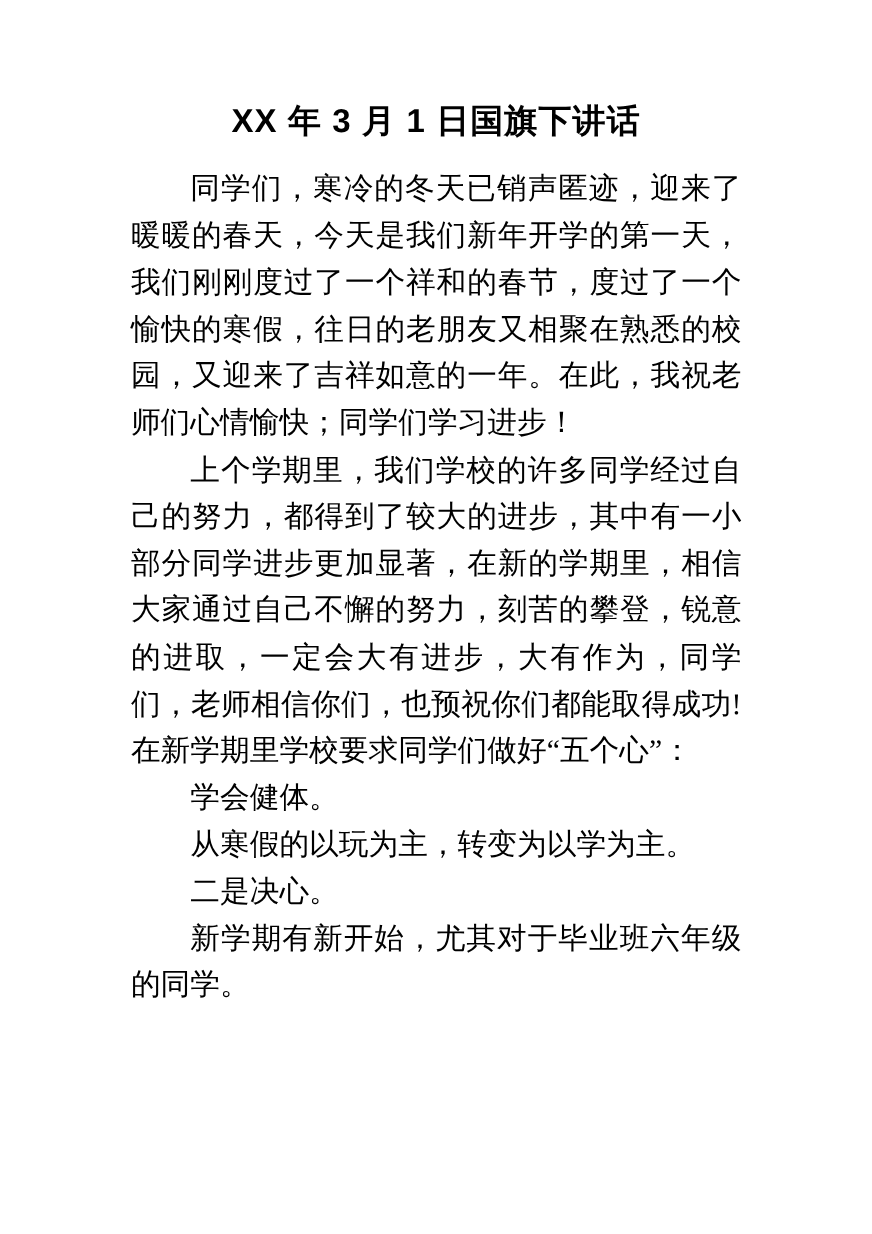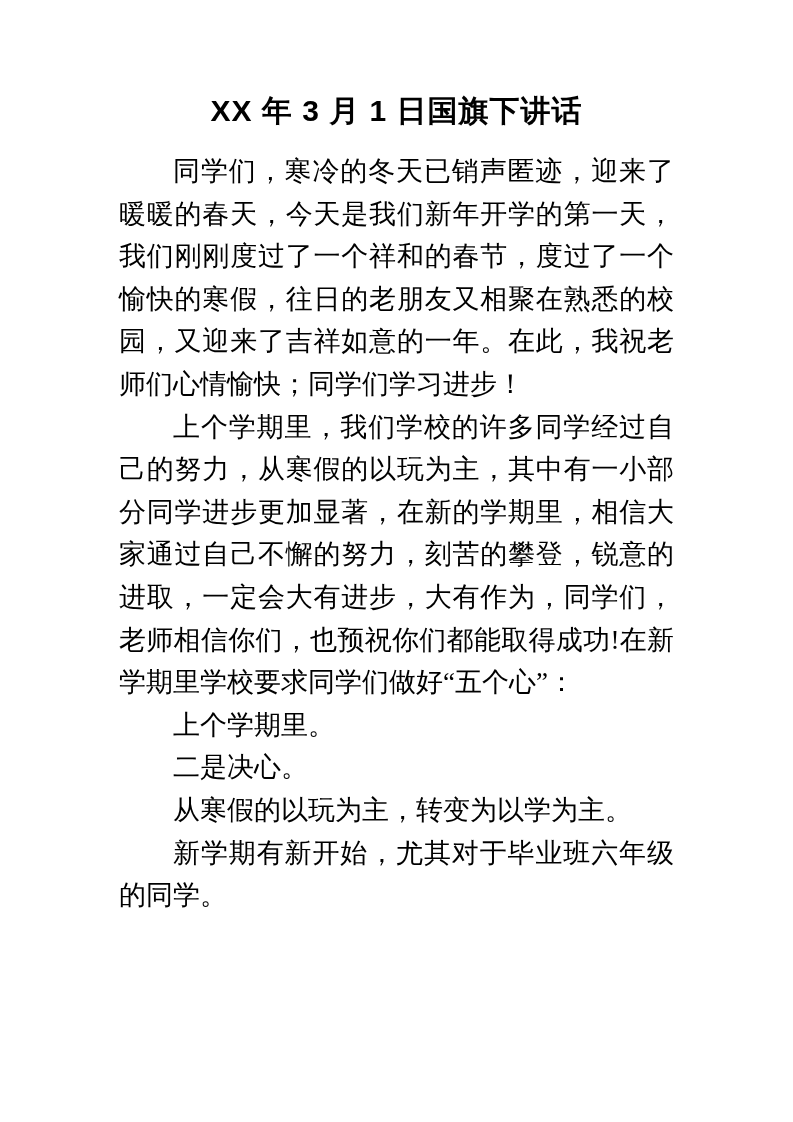--- a/index.html
+++ b/index.html
@@ -43,19 +43,19 @@
   }
 </style>
 </head>
 <body>
 
 <div class="page">
   <h1 class="doc-title">XX 年 3 月 1 日国旗下讲话</h1>
 
   <div class="doc-body">
     <p>同学们，寒冷的冬天已销声匿迹，迎来了暖暖的春天，今天是我们新年开学的第一天，我们刚刚度过了一个祥和的春节，度过了一个愉快的寒假，往日的老朋友又相聚在熟悉的校园，又迎来了吉祥如意的一年。在此，我祝老师们心情愉快；同学们学习进步！</p>
-    <p>上个学期里，我们学校的许多同学经过自己的努力，从寒假的以玩为主，其中有一小部分同学进步更加显著，在新的学期里，相信大家通过自己不懈的努力，刻苦的攀登，锐意的进取，一定会大有进步，大有作为，同学们，老师相信你们，也预祝你们都能取得成功!在新学期里学校要求同学们做好“五个心”：</p>
-    <p>上个学期里。</p>
+    <p>上个学期里，我们学校的许多同学经过自己的努力，都得到了较大的进步，其中有一小部分同学进步更加显著，在新的学期里，相信大家通过自己不懈的努力，刻苦的攀登，锐意的进取，一定会大有进步，大有作为，同学们，老师相信你们，也预祝你们都能取得成功!在新学期里学校要求同学们做好“五个心”：</p>
+    <p>学会健体。</p>
+    <p>从寒假的以玩为主，转变为以学为主。</p>
     <p>二是决心。</p>
-    <p>从寒假的以玩为主，转变为以学为主。</p>
     <p>新学期有新开始，尤其对于毕业班六年级的同学。</p>
   </div>
 </div>
 
 </body></html>

